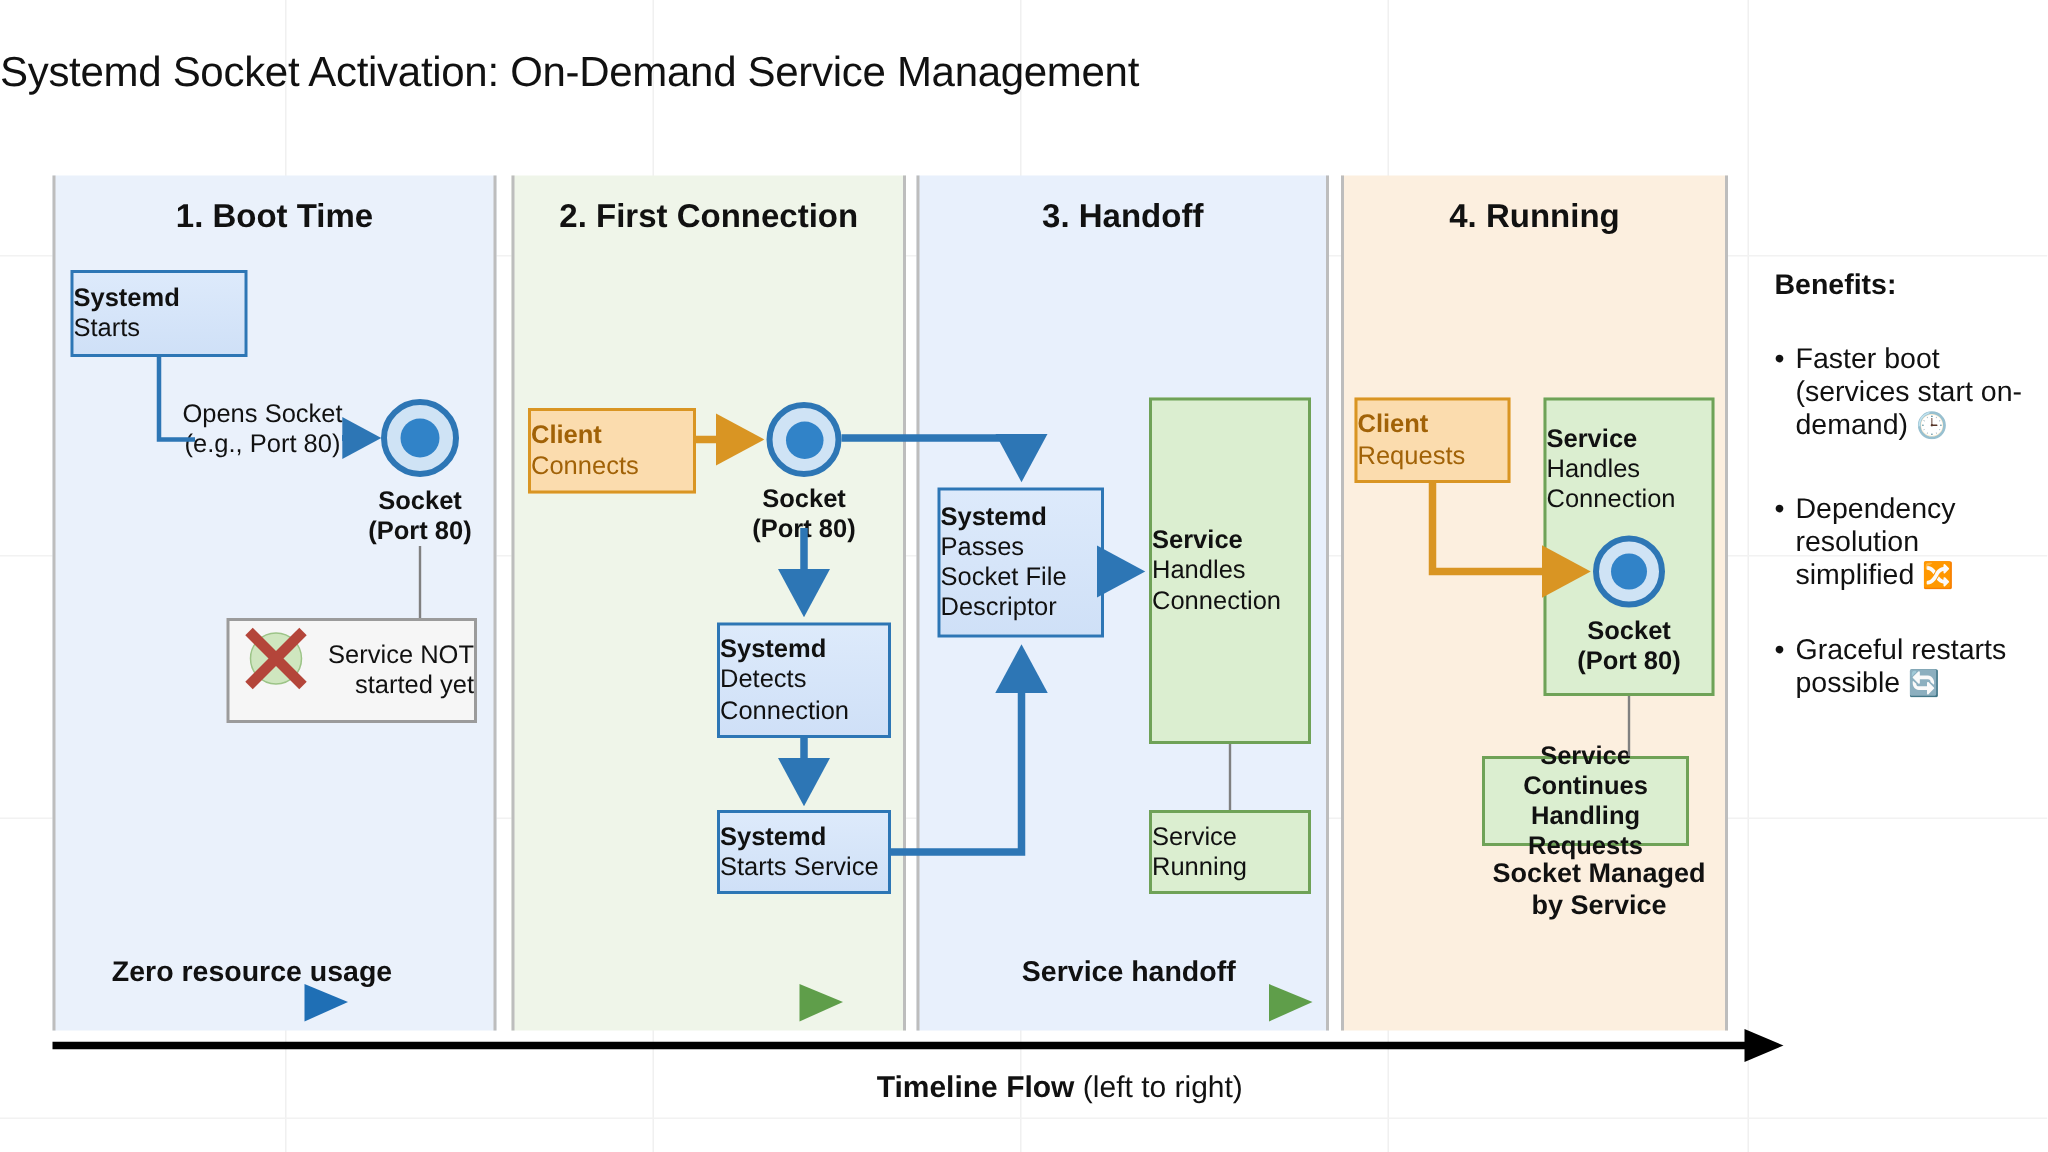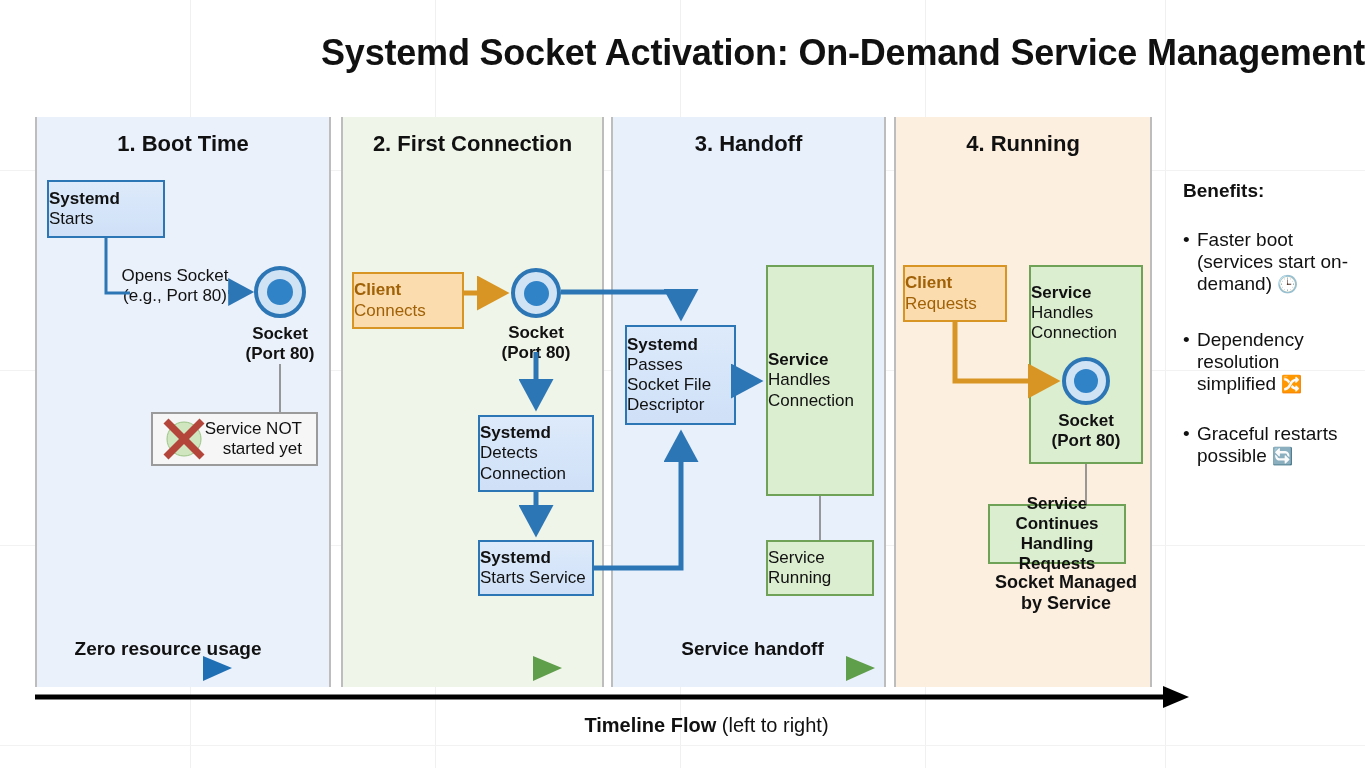--- a/index.html
+++ b/index.html
@@ -10,21 +10,21 @@
     overflow: hidden;
   }
   #root { position: relative; width: 1365px; height: 768px; background: #fff; }
 
   
   .grid-v { position: absolute; top: 0; width: 1px; height: 768px; background: #f0f0f0; }
   .grid-h { position: absolute; left: 0; width: 1365px; height: 1px; background: #f2f2f2; }
 
   .title {
     position: absolute; left: 0; top: 32px; width: 1365px;
-    text-align: right; font-size: 36px; font-weight: bold; color: #111;
+    text-align: left; font-size: 28px; font-weight: normal; color: #111;
     letter-spacing: -0.2px;
   }
 
   
   .col {
     position: absolute; top: 117px; height: 570px;
     border-left: 2px solid #bdbdbd; border-right: 2px solid #bdbdbd;
   }
   .col-head {
     position: absolute; top: 14px; left: 0; width: 100%;
@@ -108,21 +108,21 @@
   </div>
 
   <div class="socket" style="left:254px; top:266px; width:52px; height:52px;">
     <div class="dot" style="width:26px; height:26px;"></div>
   </div>
   <div class="cap" style="left:222px; top:324px; width:116px;">
     <div>Socket</div>
     <div>(Port 80)</div>
   </div>
 
-  <div class="box box-white" style="left:151px; top:412px; width:167px; height:54px; font-size:17px; align-items:flex-end; padding-right:14px;">
+  <div class="box box-white" style="left:151px; top:412px; width:167px; height:70px; font-size:17px; align-items:flex-end; padding-right:0;">
     <div style="text-align:right;">
       <div>Service NOT</div>
       <div>started yet</div>
     </div>
   </div>
   <div class="xmark" style="left:159px; top:414px; width:50px; height:50px;">
     <svg width="50" height="50" viewBox="0 0 50 50">
       <circle cx="25" cy="25" r="17" fill="#cfe6bf" stroke="#9cc487" stroke-width="1"></circle>
       <line x1="7" y1="7" x2="43" y2="43" stroke="#b4453a" stroke-width="7" stroke-linecap="butt"></line>
       <line x1="43" y1="7" x2="7" y2="43" stroke="#b4453a" stroke-width="7" stroke-linecap="butt"></line>

